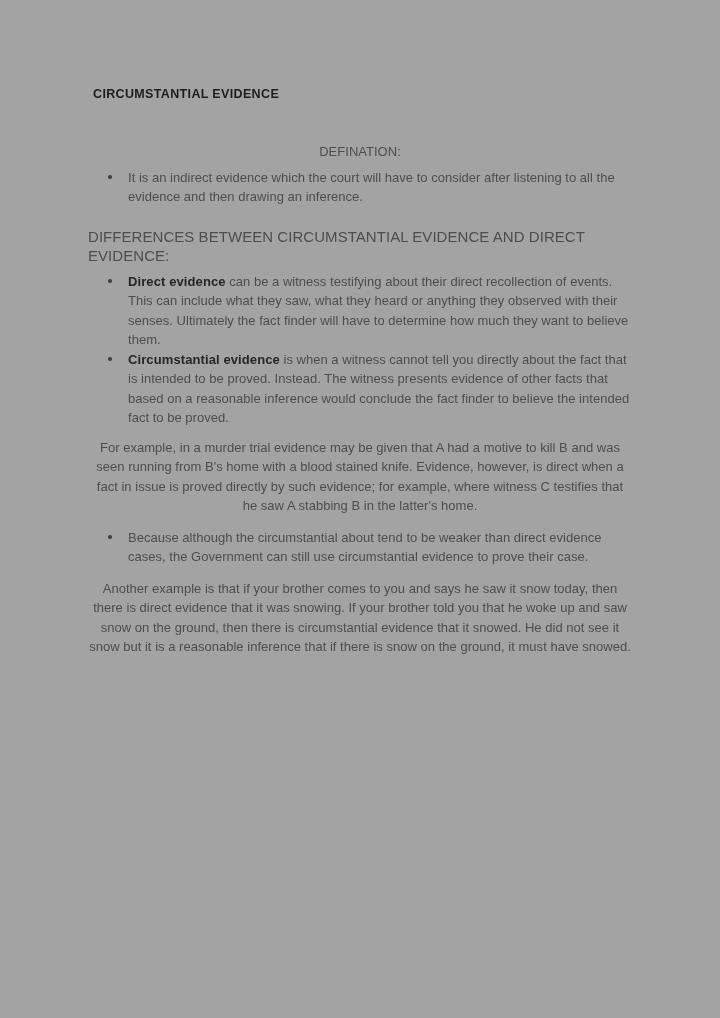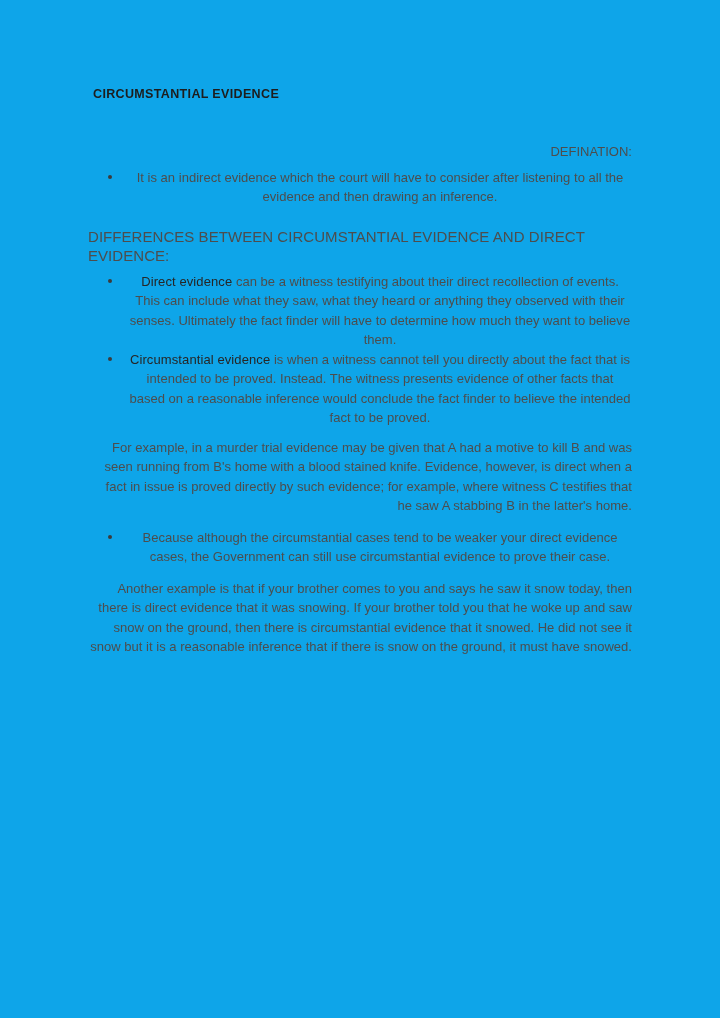--- a/index.html
+++ b/index.html
@@ -12,21 +12,21 @@
     height: 1018px;
     overflow: hidden;
     font-family: "Liberation Sans", sans-serif;
     color: #4a4a4a;
     -webkit-font-smoothing: antialiased;
   }
   .page {
     position: relative;
     width: 720px;
     height: 1018px;
-    background: #0ea5e9;
+    background: #a3a3a3;
     box-sizing: border-box;
   }
   .content {
     position: absolute;
     left: 88px;
     top: 86px;
     width: 544px;
   }
 
   .doc-title {
@@ -45,50 +45,49 @@
     line-height: 19.5px;
     margin: 0;
     letter-spacing: 0.05px;
   }
 
   .para {
     font-size: 13px;
     line-height: 19.5px;
     color: #4d4d4d;
     margin: 0;
-    text-align: right;
+    text-align: center;
     letter-spacing: 0.02px;
   }
 
   ul.bullets {
     list-style: none;
     margin: 0;
     padding: 0;
   }
   ul.bullets > li {
     position: relative;
     padding-left: 40px;
     font-size: 13px;
     line-height: 19.5px;
     color: #4d4d4d;
     margin: 0;
     letter-spacing: 0.02px;
-    text-align: center;
   }
   ul.bullets > li .bullet-dot {
     position: absolute;
     left: 20px;
     top: 7.5px;
     width: 4px;
     height: 4px;
     background: #3b3b3b;
     border-radius: 50%;
   }
   .lead-bold {
-    font-weight: normal;
+    font-weight: bold;
     color: #262626;
     letter-spacing: 0.1px;
   }
 
   .sp-title-def   { height: 40px; }
   .sp-def-list    { height: 6px;  }
   .sp-list-head   { height: 20px; }
   .sp-head-list   { height: 6px;  }
   .sp-list-para   { height: 10px; }
   .sp-para-list   { height: 12px; }
@@ -135,21 +134,21 @@
 
     <div class="sp-list-para"></div>
 
     <p class="para">For example, in a murder trial evidence may be given that A had a motive to kill B and was seen running from B's home with a blood stained knife. Evidence, however, is direct when a fact in issue is proved directly by such evidence; for example, where witness C testifies that he saw A stabbing B in the latter's home.</p>
 
     <div class="sp-para-list"></div>
 
     <ul class="bullets">
       <li>
         <span class="bullet-dot"></span>
-        <span>Because although the circumstantial cases tend to be weaker your direct evidence cases, the Government can still use circumstantial evidence to prove their case.</span>
+        <span>Because although the circumstantial about tend to be weaker than direct evidence cases, the Government can still use circumstantial evidence to prove their case.</span>
       </li>
     </ul>
 
     <div class="sp-list-para2"></div>
 
     <p class="para">Another example is that if your brother comes to you and says he saw it snow today, then there is direct evidence that it was snowing. If your brother told you that he woke up and saw snow on the ground, then there is circumstantial evidence that it snowed. He did not see it snow but it is a reasonable inference that if there is snow on the ground, it must have snowed.</p>
 
     <div class="sp-para-para"></div>
 
 

